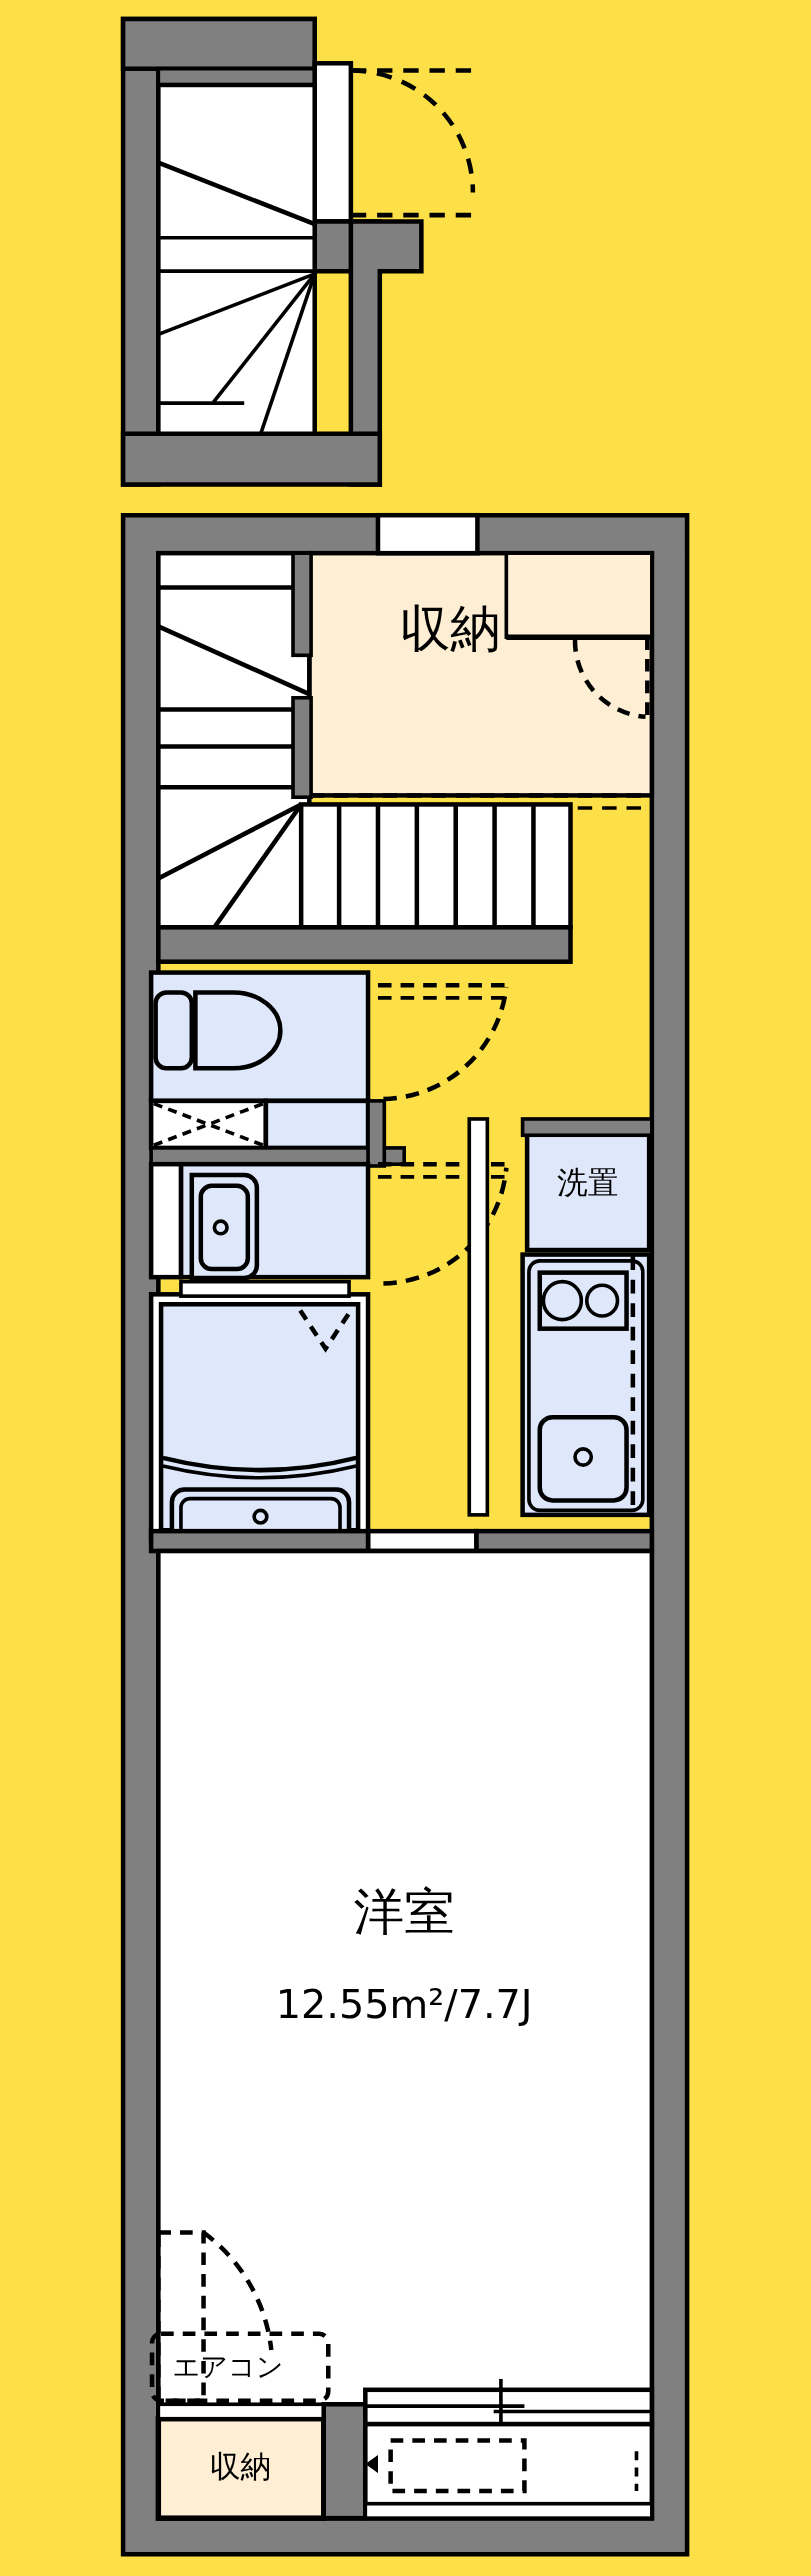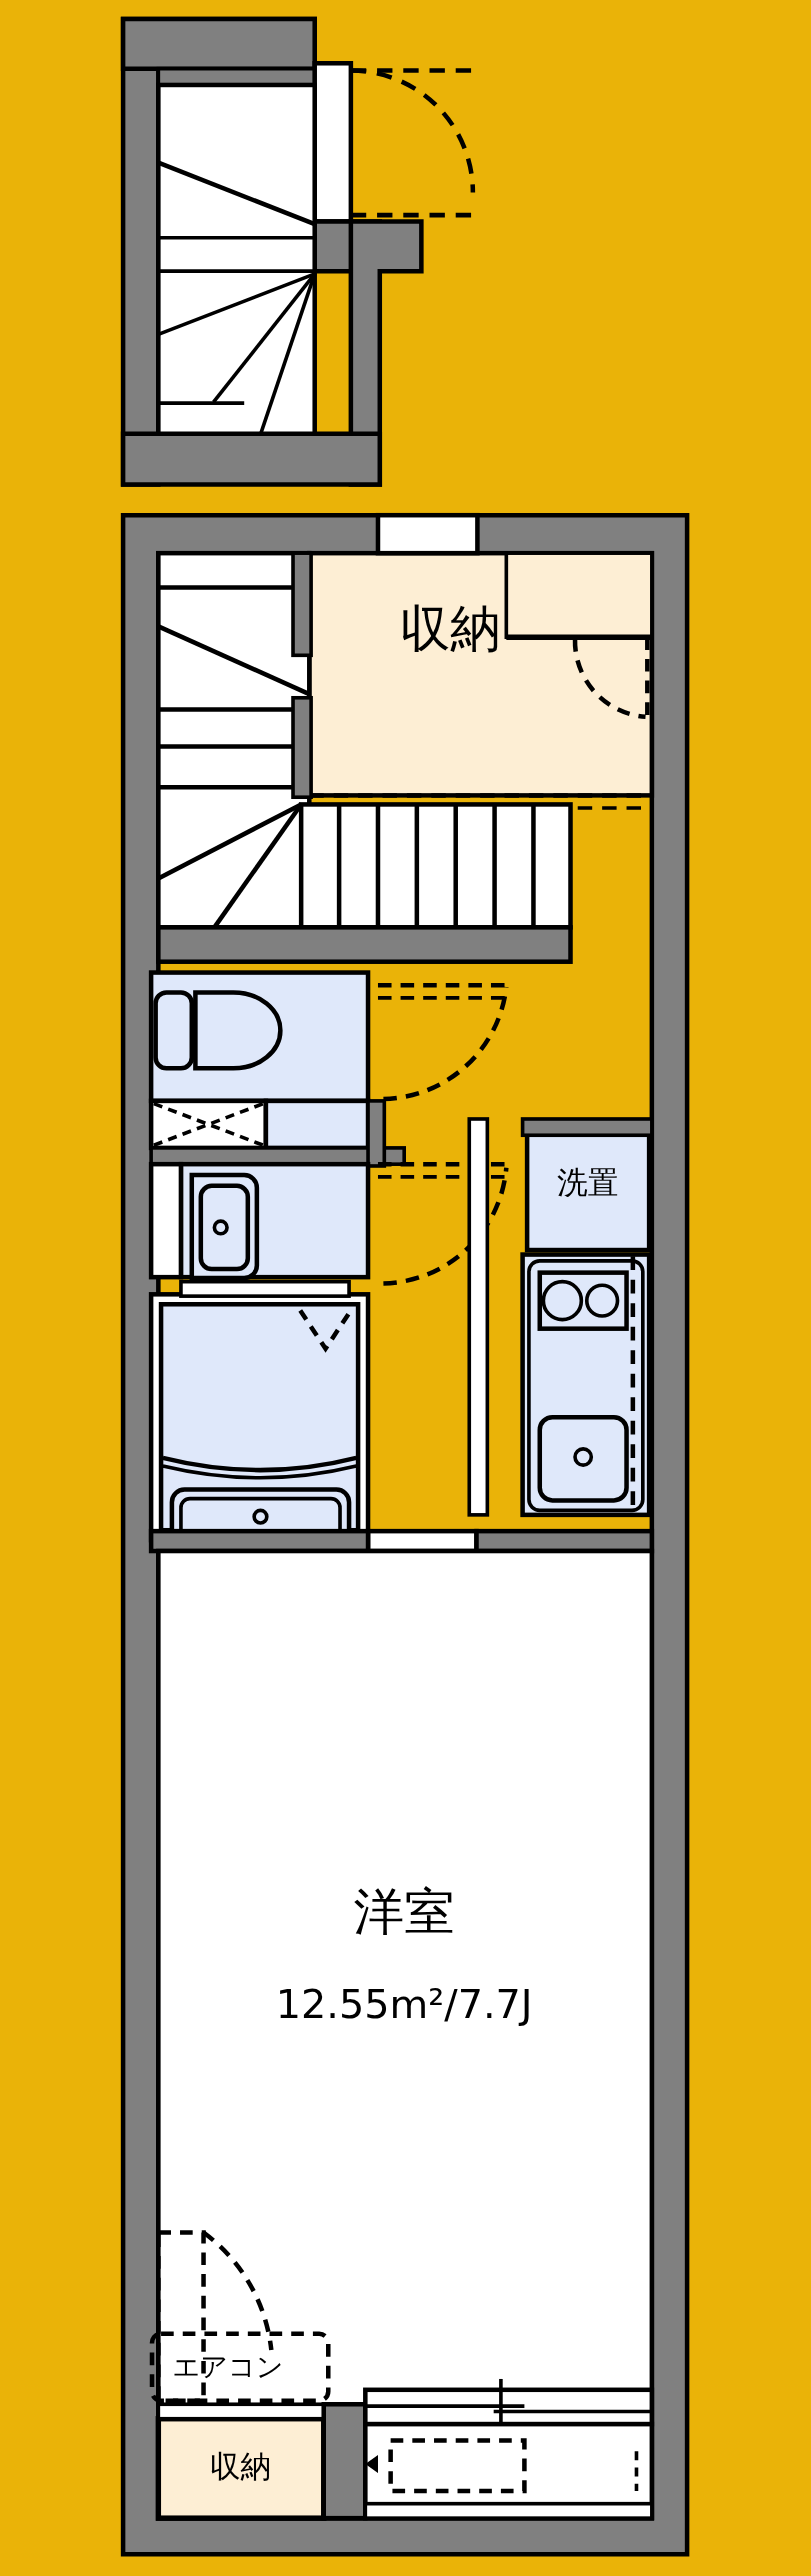--- a/index.html
+++ b/index.html
@@ -11,21 +11,21 @@
     width: 812px;
     height: 2576px;
     font-family: "Liberation Sans", sans-serif;
     overflow: hidden;
     position: relative;
   }
   #floorplan-root {
     position: relative;
     width: 812px;
     height: 2576px;
-    background: #eab308;
+    background: #fde047;
   }
   svg.plan {
     position: absolute;
     top: 0;
     left: 0;
     width: 812px;
     height: 2576px;
     display: block;
   }
   .label-text {

